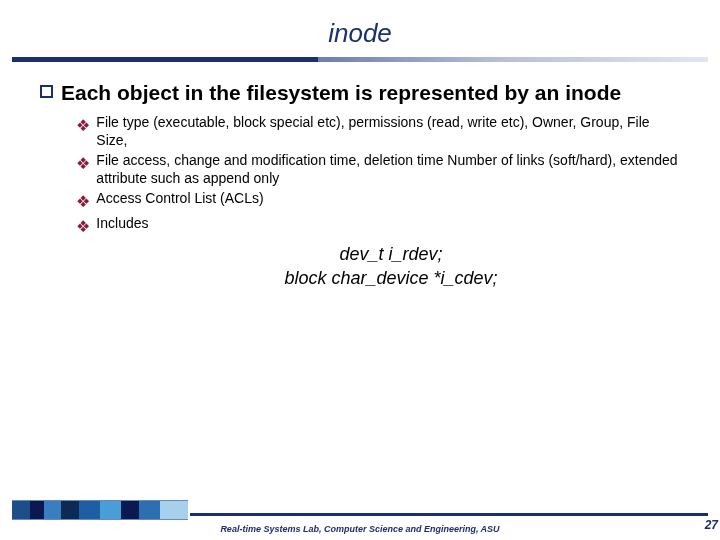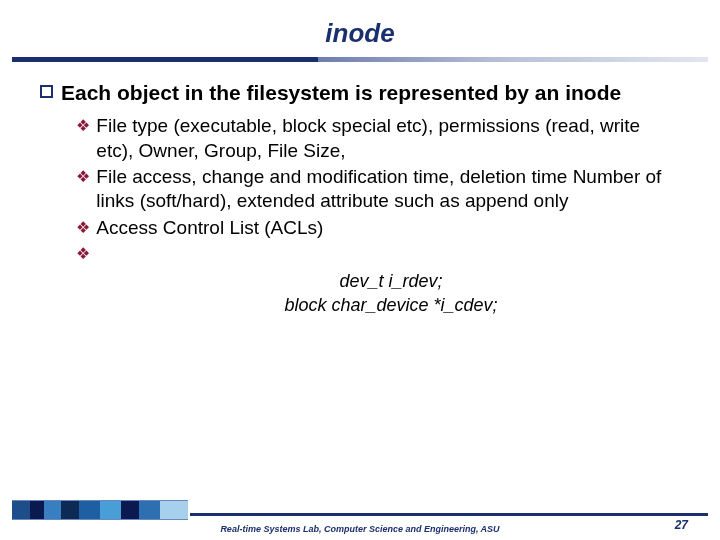--- a/index.html
+++ b/index.html
@@ -8,21 +8,21 @@
     height: 540px;
     background: #fff;
     font-family: Arial, Helvetica, sans-serif;
     position: relative;
     overflow: hidden;
   }
   .title {
     text-align: center;
     color: #1a2f6f;
     font-size: 26px;
-    font-weight: bold;
+    font-weight: normal;
     font-style: italic;
     padding-top: 18px;
     padding-bottom: 8px;
   }
   .divider {
     height: 5px;
     background: linear-gradient(to right, #1a2f6f 0%, #1a2f6f 44%, #6d7dad 44%, #b7bfd7 70%, #e3e6f0 100%);
     margin: 0 12px 18px 12px;
   }
   .content {
@@ -58,21 +58,21 @@
   }
   .l2 .bullet-diamond {
     color: #8a1a3a;
     font-size: 16px;
     line-height: 22px;
     flex-shrink: 0;
     margin-right: 6px;
     margin-top: 1px;
   }
   .l2 .txt {
-    font-size: 19px;
+    font-size: 14px;
     line-height: 1.28;
   }
   .l3-wrap {
     padding-left: 62px;
     margin-top: 4px;
   }
   .l3 {
     font-size: 18px;
     font-style: italic;
     line-height: 1.35;
@@ -112,21 +112,21 @@
     right: 0;
     bottom: 6px;
     text-align: center;
     color: #1a2f6f;
     font-style: italic;
     font-weight: bold;
     font-size: 9px;
   }
   .page-num {
     position: absolute;
-    right: 32px;
+    right: 2px;
     bottom: 8px;
     color: #1a2f6f;
     font-style: italic;
     font-weight: bold;
     font-size: 12px;
   }
 </style>
 </head>
 <body>
 
@@ -148,20 +148,21 @@
     <div class="l2">
       <span class="bullet-diamond">❖</span>
       <span class="txt">File access, change and modification time, deletion time Number of links (soft/hard), extended attribute such as append only</span>
     </div>
     <div class="l2">
       <span class="bullet-diamond">❖</span>
       <span class="txt">Access Control List (ACLs)</span>
     </div>
     <div class="l2">
       <span class="bullet-diamond">❖</span>
+      <span class="txt">Includes</span>
     </div>
   </div>
 
   <div class="l3-wrap">
     <div class="l3">dev_t i_rdev;</div>
     <div class="l3">block char_device *i_cdev;</div>
   </div>
 
 </div>
 

